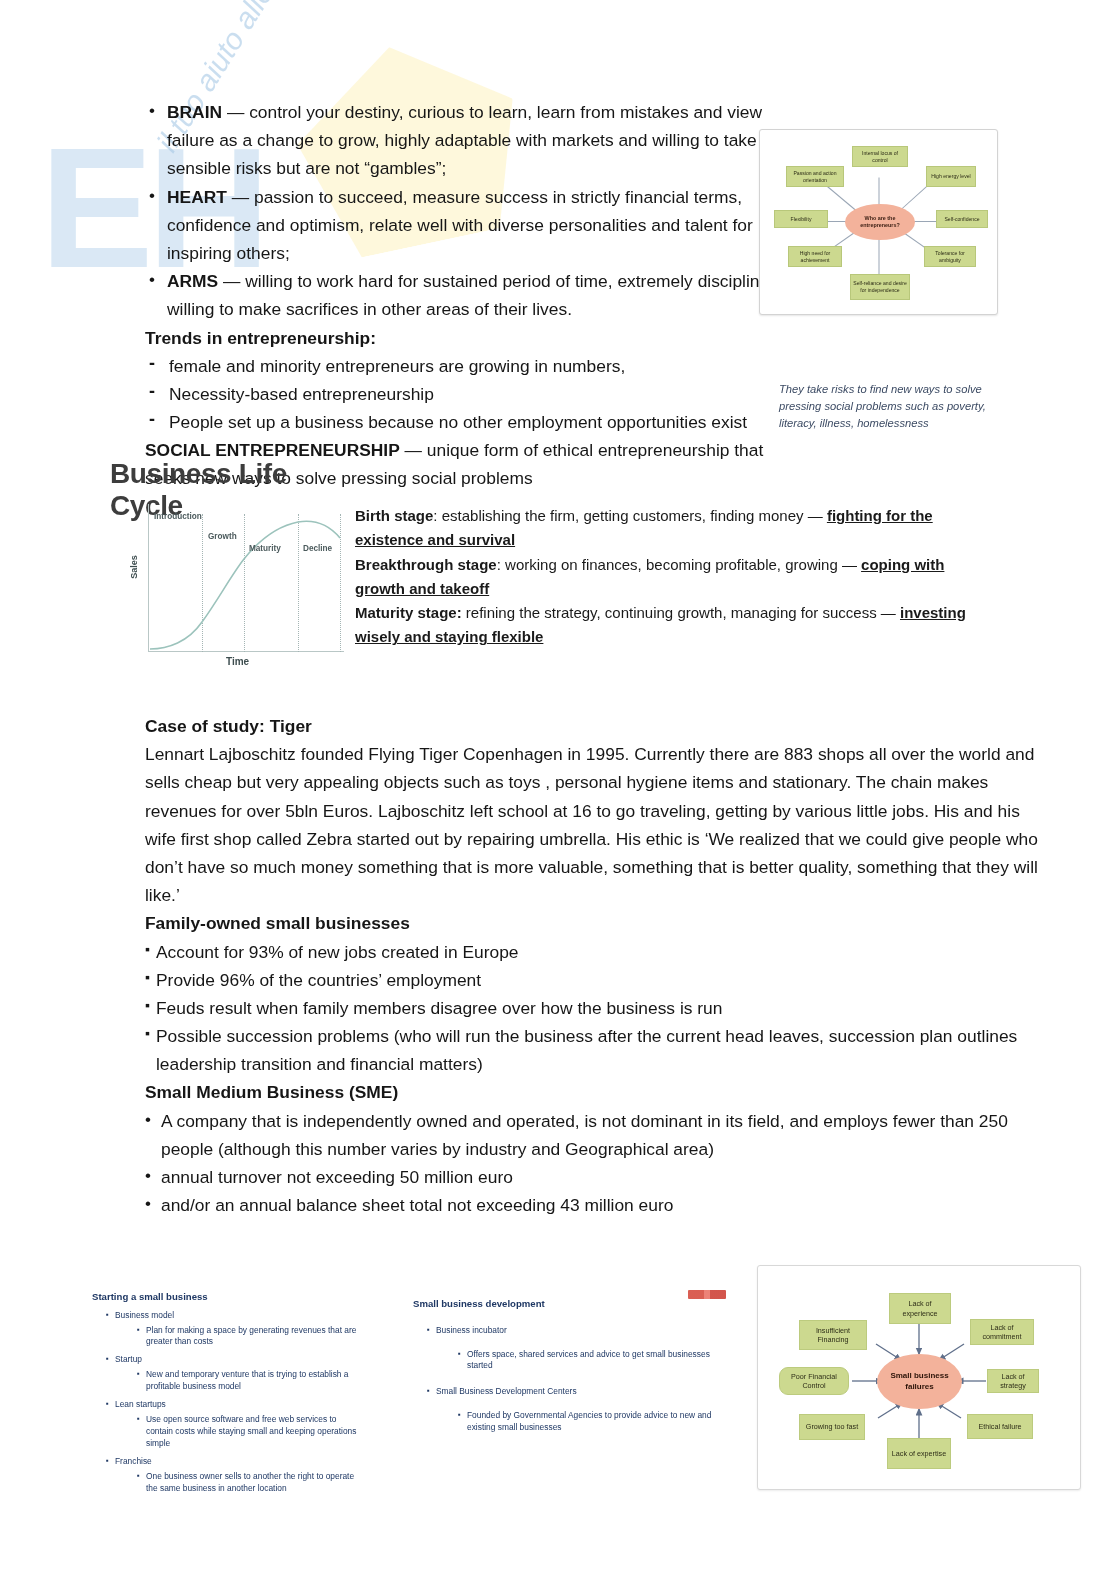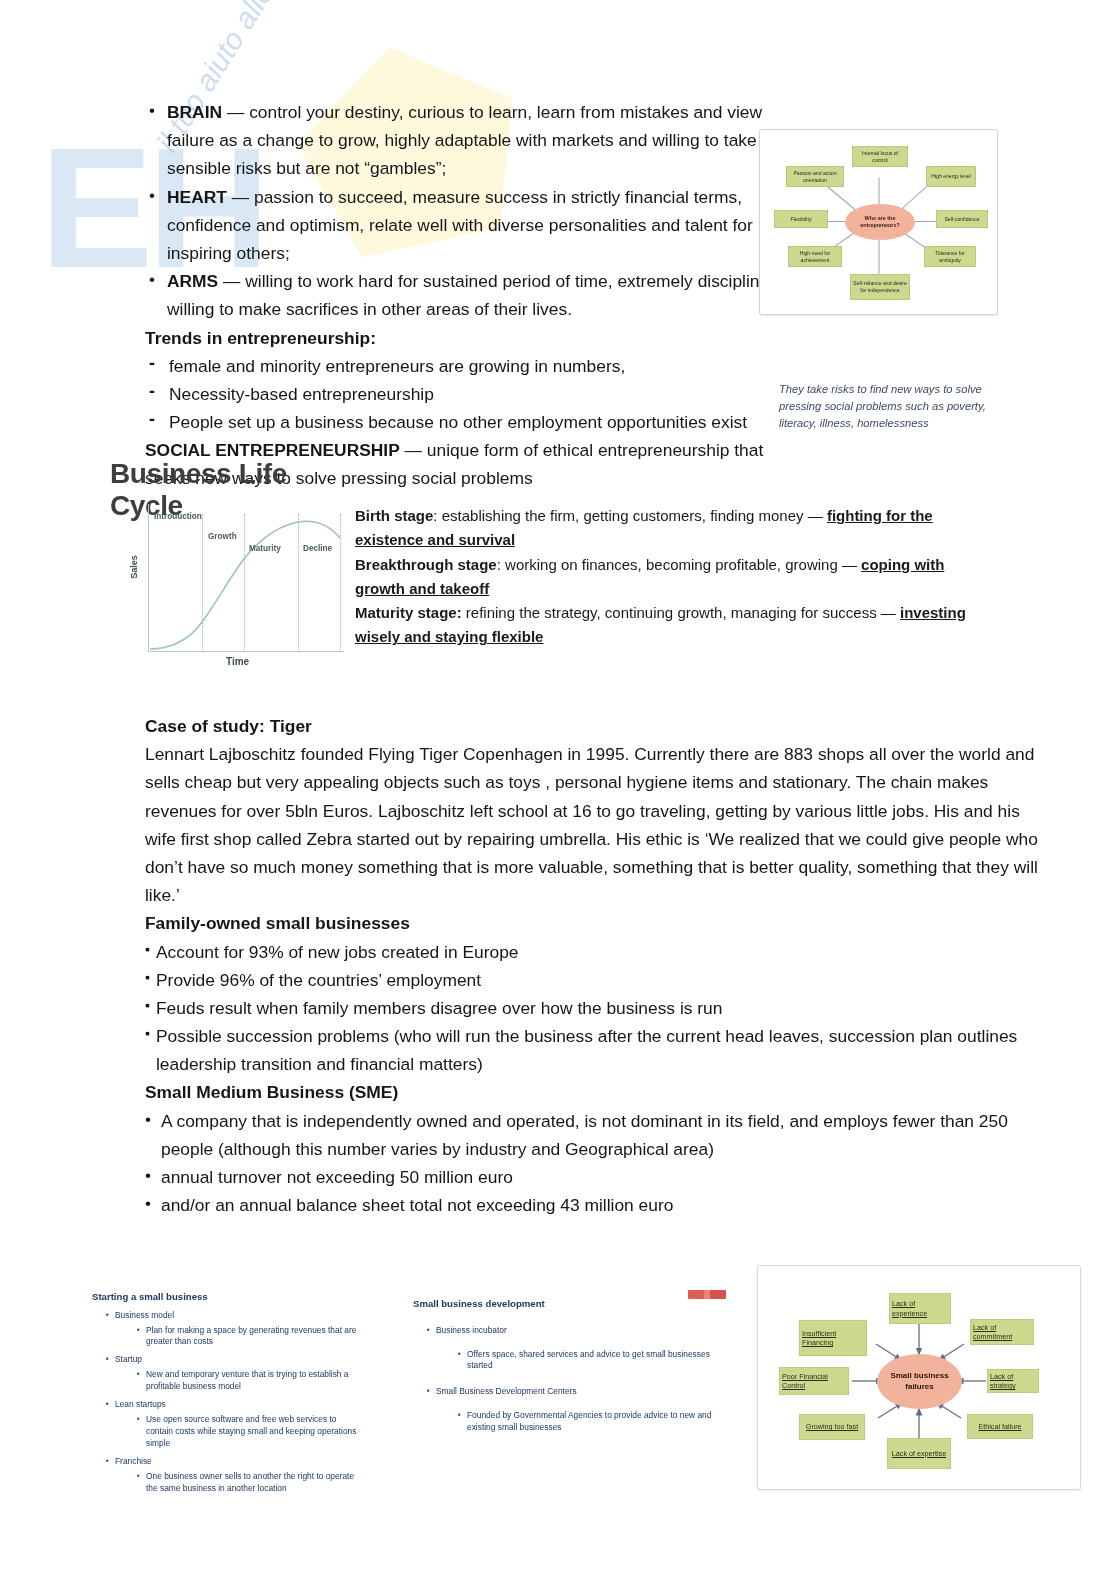--- a/index.html
+++ b/index.html
@@ -329,27 +329,26 @@
     border-radius: 3px;
     box-shadow: 0 1px 2px rgba(0,0,0,.08);
   }
   .f-box {
     position: absolute;
     background: #ccd98f;
     border: 1px solid #bccb7e;
     color: #2e2e18;
     font-size: 7.2px;
     line-height: 1.3;
-    text-align: left;
+    text-align: center;
     display: flex;
     align-items: center;
     justify-content: center;
     padding: 2px;
     box-sizing: border-box;
-    text-decoration: underline;
   }
   .f-hub {
     position: absolute;
     background: #f3b29b;
     border-radius: 50%;
     color: #2d1409;
     font-size: 8px;
     font-weight: bold;
     line-height: 1.32;
     text-align: center;
@@ -500,17 +499,17 @@
     </svg>
 
     <div class="f-hub" style="left:119px; top:88px; width:85px; height:55px;">Small business failures</div>
 
     <div class="f-box" style="left:131px; top:27px;  width:62px; height:31px;">Lack of experience</div>
     <div class="f-box" style="left:212px; top:53px;  width:64px; height:26px;">Lack of commitment</div>
     <div class="f-box" style="left:229px; top:103px; width:52px; height:24px;">Lack of strategy</div>
     <div class="f-box" style="left:209px; top:148px; width:66px; height:25px;">Ethical failure</div>
     <div class="f-box" style="left:129px; top:172px; width:64px; height:31px;">Lack of expertise</div>
     <div class="f-box" style="left:41px;  top:148px; width:66px; height:26px;">Growing too fast</div>
-    <div class="f-box" style="left:21px;  top:101px; width:70px; height:28px;">Poor Financial Control</div>
-    <div class="f-box" style="left:41px;  top:54px;  width:68px; height:36px;">Insufficient Financing</div>
+    <div class="f-box" style="left:21px;  top:101px; width:70px; height:28px;border-radius:9px;">Poor Financial Control</div>
+    <div class="f-box" style="left:41px;  top:54px;  width:68px; height:30px;">Insufficient Financing</div>
   </div>
 
 </div>
 
 </body></html>

